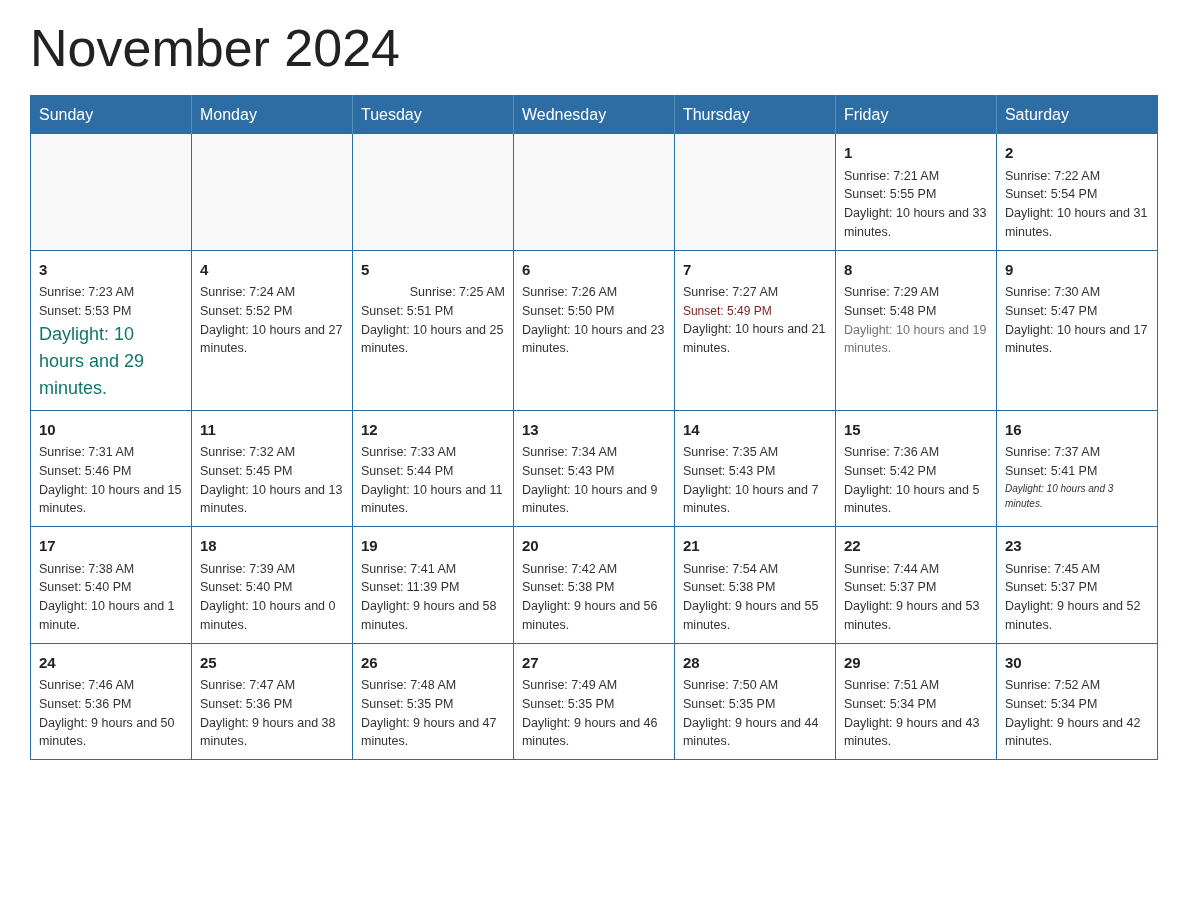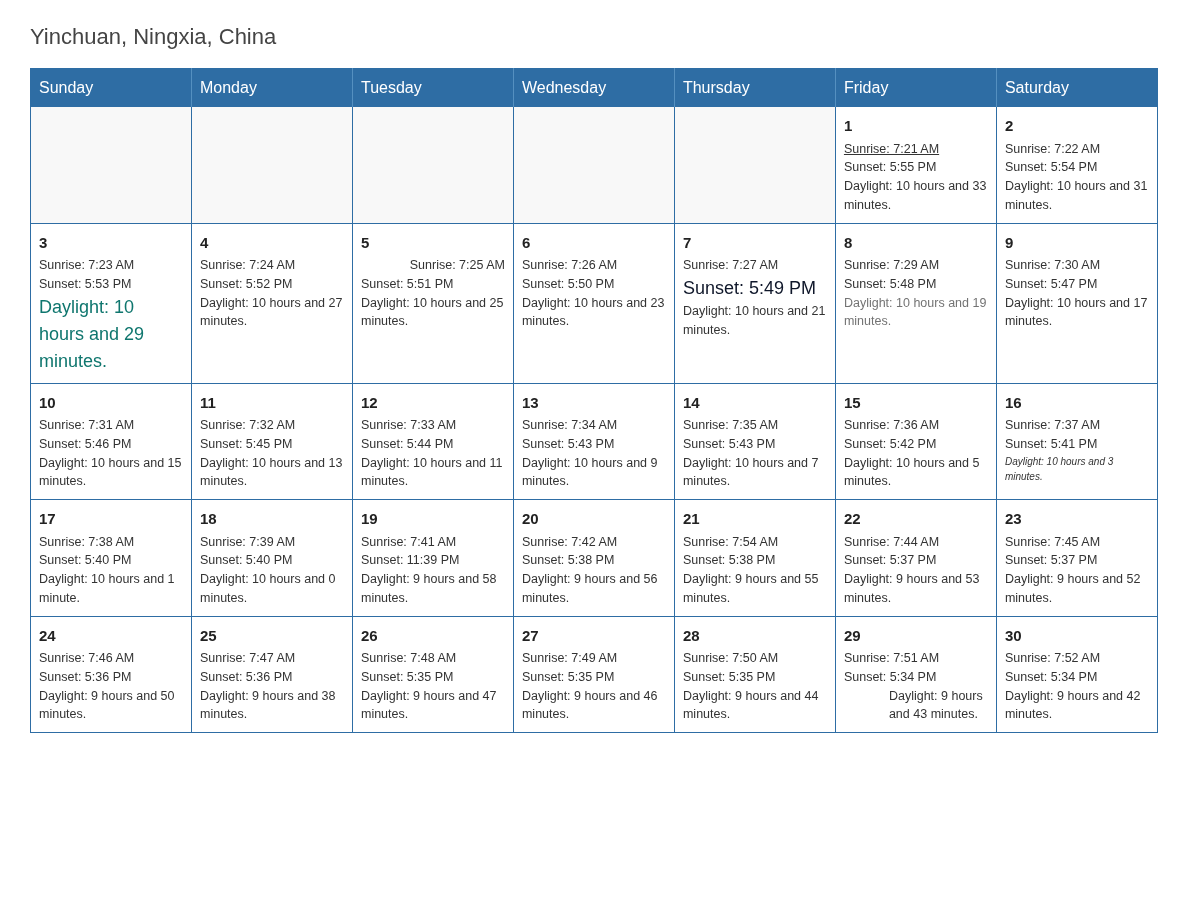--- a/index.html
+++ b/index.html
@@ -91,21 +91,21 @@
       margin-left: 3px;
       position: relative;
       top: 2px;
     }
   </style>
 </head>
 <body>
 
 <div class="header">
   <div class="title-area">
-    <div class="location-title">Yinchuan, Ningxia, China</div>
+    <div class="month-title">November 2024</div>
   </div>
 </div>
 
 <table class="calendar">
   <thead>
     <tr>
     <th>Sunday</th>
         <th>Monday</th>
         <th>Tuesday</th>
         <th>Wednesday</th>
@@ -116,21 +116,21 @@
   </thead>
   <tbody id="calendar-body">
   <tr>
         <td class="empty-cell"></td>
         <td class="empty-cell"></td>
         <td class="empty-cell"></td>
         <td class="empty-cell"></td>
         <td class="empty-cell"></td>
         <td>
           <span class="day-number">1</span>
-          <span style="display: block; font-size: 12.5px; color: rgb(51, 51, 51); line-height: 1.5; text-decoration: underline;">Sunrise: 7:21 AM</span>
+          <span style="display: block; font-size: 12.5px; color: rgb(51, 51, 51); line-height: 1.5;">Sunrise: 7:21 AM</span>
           <span style="display: block; font-size: 12.5px; color: rgb(51, 51, 51); line-height: 1.5;">Sunset: 5:55 PM</span>
           <span style="display: block; font-size: 12.5px; color: rgb(51, 51, 51); line-height: 1.5;">Daylight: 10 hours and 33 minutes.</span>
         </td>
         <td>
           <span class="day-number">2</span>
           <span style="display: block; font-size: 12.5px; color: rgb(51, 51, 51); line-height: 1.5;">Sunrise: 7:22 AM</span>
           <span style="display: block; font-size: 12.5px; color: rgb(51, 51, 51); line-height: 1.5;">Sunset: 5:54 PM</span>
           <span style="display: block; font-size: 12.5px; color: rgb(51, 51, 51); line-height: 1.5;">Daylight: 10 hours and 31 minutes.</span>
         </td>
       </tr>
@@ -155,21 +155,21 @@
         </td>
         <td>
           <span class="day-number">6</span>
           <span style="display: block; font-size: 12.5px; color: rgb(51, 51, 51); line-height: 1.5;">Sunrise: 7:26 AM</span>
           <span style="display: block; font-size: 12.5px; color: rgb(51, 51, 51); line-height: 1.5;">Sunset: 5:50 PM</span>
           <span style="display: block; font-size: 12.5px; color: rgb(51, 51, 51); line-height: 1.5;">Daylight: 10 hours and 23 minutes.</span>
         </td>
         <td>
           <span class="day-number">7</span>
           <span style="display: block; font-size: 12.5px; color: rgb(51, 51, 51); line-height: 1.5;">Sunrise: 7:27 AM</span>
-          <span style="display: block; font-size: 18px; color: #0f172a; line-height: 1.5;">Sunset: 5:49 PM</span>
+          <span style="display: block; font-size: 12px; color: #7f1d1d; line-height: 1.5;">Sunset: 5:49 PM</span>
           <span style="display: block; font-size: 12.5px; color: rgb(51, 51, 51); line-height: 1.5;">Daylight: 10 hours and 21 minutes.</span>
         </td>
         <td>
           <span class="day-number">8</span>
           <span style="display: block; font-size: 12.5px; color: rgb(51, 51, 51); line-height: 1.5;">Sunrise: 7:29 AM</span>
           <span style="display: block; font-size: 12.5px; color: rgb(51, 51, 51); line-height: 1.5;">Sunset: 5:48 PM</span>
           <span style="display: block; font-size: 12.5px; color: #737373; line-height: 1.5;">Daylight: 10 hours and 19 minutes.</span>
         </td>
         <td>
           <span class="day-number">9</span>
@@ -294,21 +294,21 @@
         <td>
           <span class="day-number">28</span>
           <span style="display: block; font-size: 12.5px; color: rgb(51, 51, 51); line-height: 1.5;">Sunrise: 7:50 AM</span>
           <span style="display: block; font-size: 12.5px; color: rgb(51, 51, 51); line-height: 1.5;">Sunset: 5:35 PM</span>
           <span style="display: block; font-size: 12.5px; color: rgb(51, 51, 51); line-height: 1.5;">Daylight: 9 hours and 44 minutes.</span>
         </td>
         <td>
           <span class="day-number">29</span>
           <span style="display: block; font-size: 12.5px; color: rgb(51, 51, 51); line-height: 1.5;">Sunrise: 7:51 AM</span>
           <span style="display: block; font-size: 12.5px; color: rgb(51, 51, 51); line-height: 1.5;">Sunset: 5:34 PM</span>
-          <span style="display: block; font-size: 12.5px; color: rgb(51, 51, 51); line-height: 1.5; margin-left: 45px;">Daylight: 9 hours and 43 minutes.</span>
+          <span style="display: block; font-size: 12.5px; color: rgb(51, 51, 51); line-height: 1.5;">Daylight: 9 hours and 43 minutes.</span>
         </td>
         <td>
           <span class="day-number">30</span>
           <span style="display: block; font-size: 12.5px; color: rgb(51, 51, 51); line-height: 1.5;">Sunrise: 7:52 AM</span>
           <span style="display: block; font-size: 12.5px; color: rgb(51, 51, 51); line-height: 1.5;">Sunset: 5:34 PM</span>
           <span style="display: block; font-size: 12.5px; color: rgb(51, 51, 51); line-height: 1.5;">Daylight: 9 hours and 42 minutes.</span>
         </td>
       </tr>
     </tbody>
 </table>

